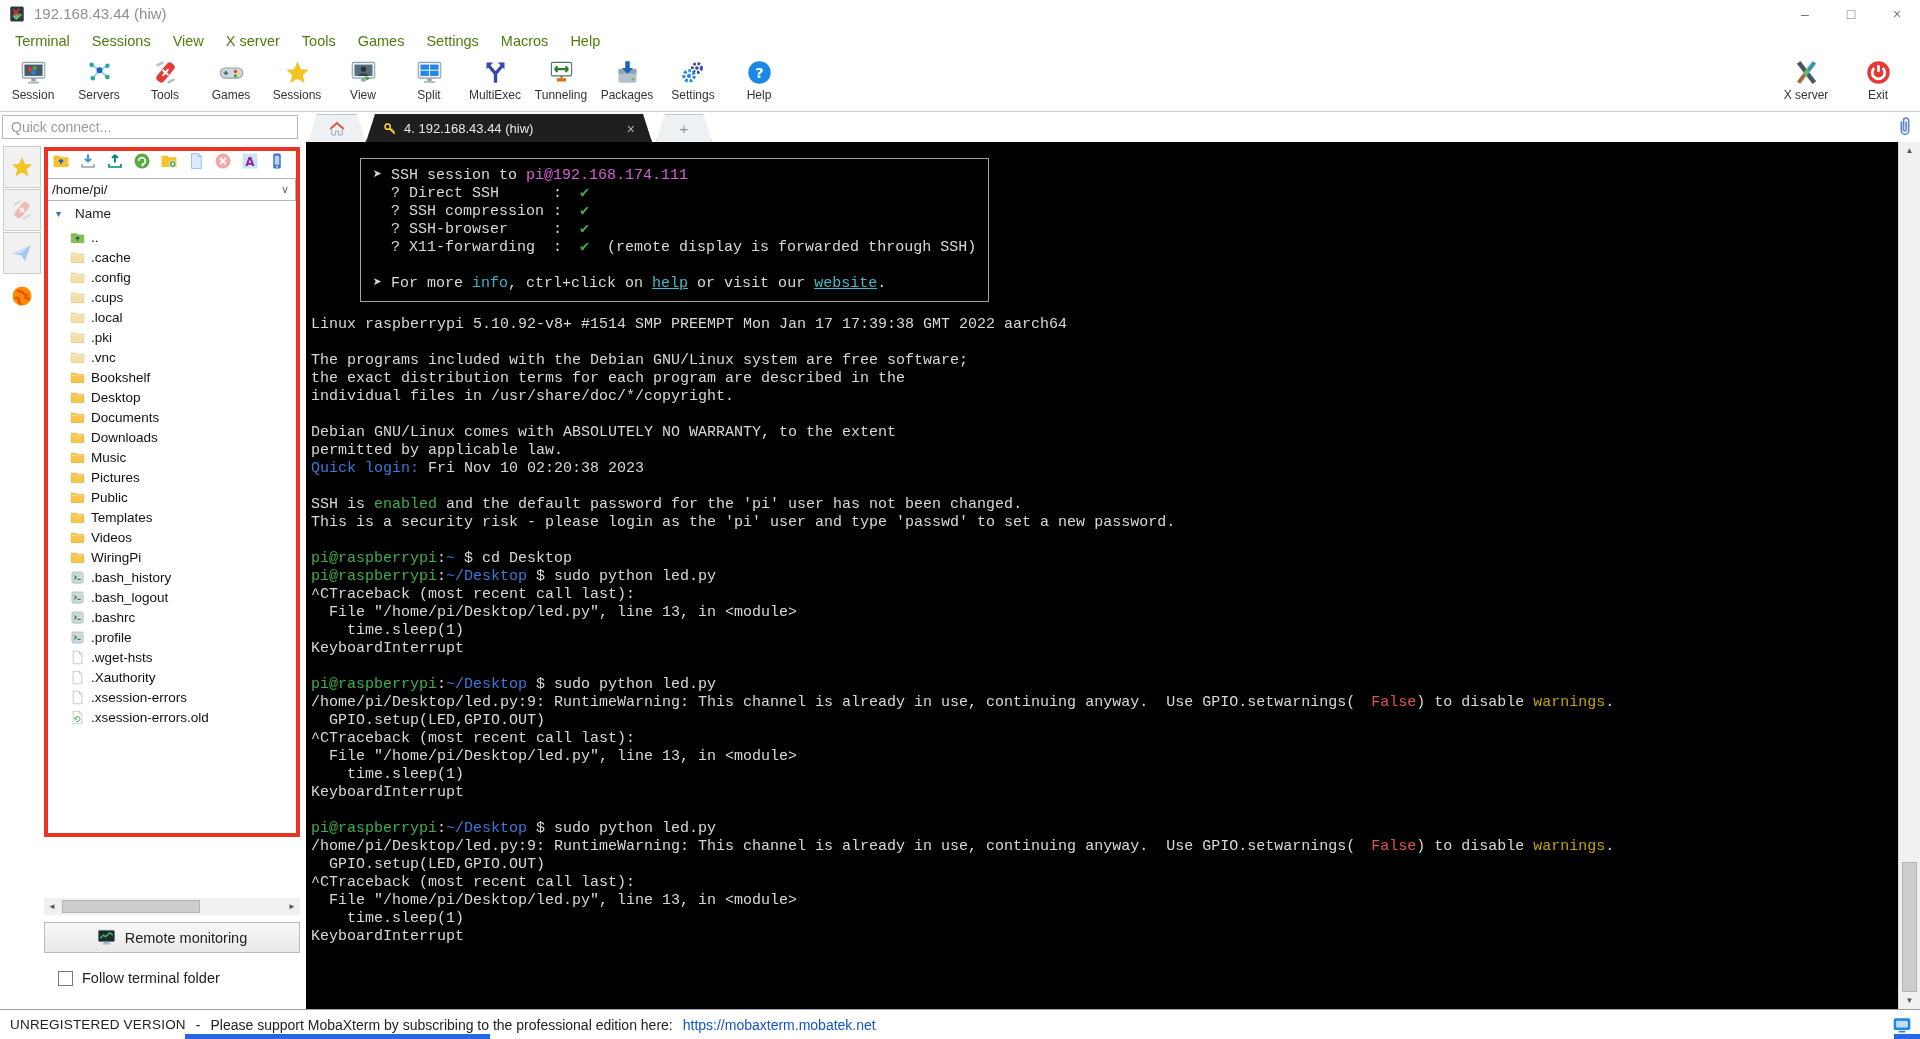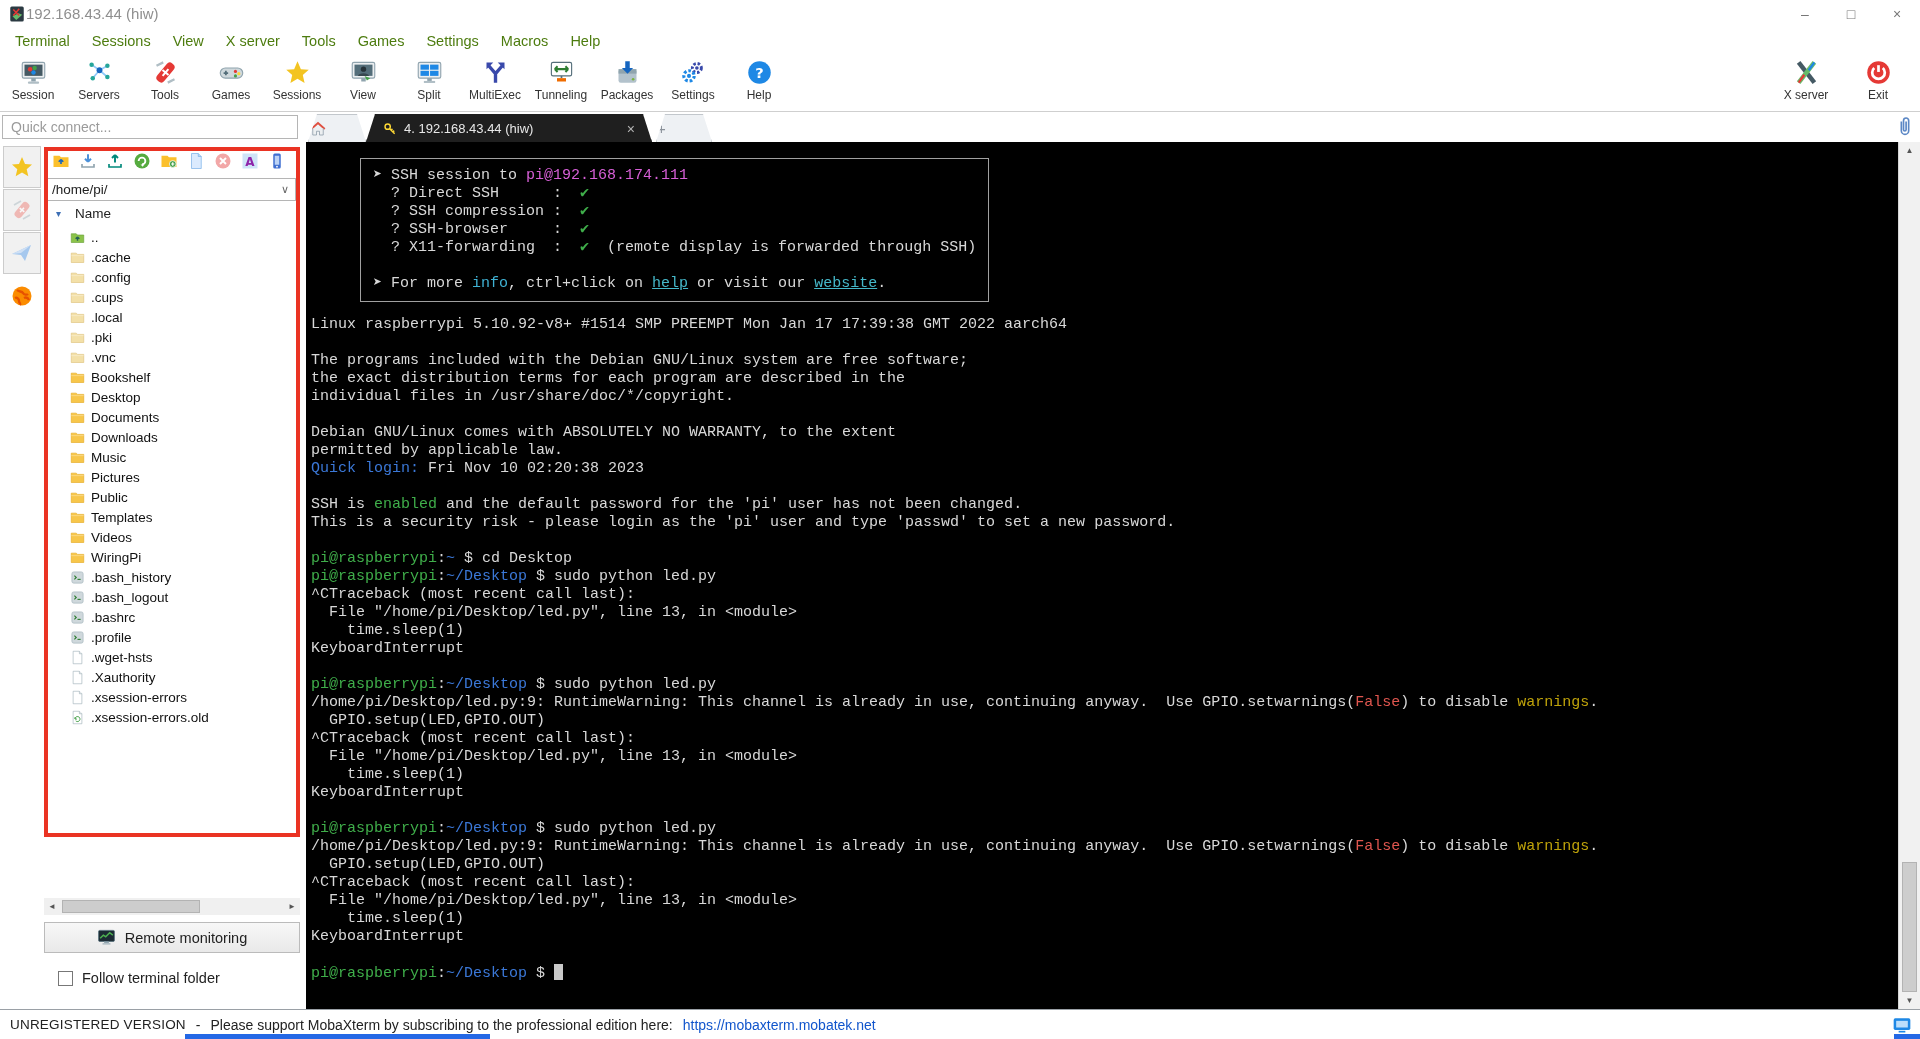--- a/index.html
+++ b/index.html
@@ -1,21 +1,21 @@
 <!DOCTYPE html>
 <html style="--bg: #000000; --fg: #d8d8d8; --green: #3fae4a; --blue: #3b78d8; --magenta: #d65fd6; --cyan: #3fb2d4; --red: #e0564f; --yellow: #bfa30a; --link: #45b8c9; --accent_red_box: #ea3323; --status_link: #1155cc;"><head>
 <meta charset="utf-8">
 <style>
   * { box-sizing: border-box; margin:0; padding:0; }
   html,body { width:1920px; height:1039px; overflow:hidden; background:#fff;
     font-family:"Liberation Sans", sans-serif; }
   .app { position:relative; width:1920px; height:1039px; background:#fff; }
 
   
-  .titlebar { height:27px; display:flex; align-items:center; padding-left:8px; gap:0; }
+  .titlebar { height:27px; display:flex; align-items:center; padding-left:8px; gap:8px; }
   .titlebar .logo { width:18px; height:18px; }
   .titlebar .title { font-size:15px; color:#8f8f8f; }
   .win-controls { position:absolute; top:0; right:0; height:27px; display:flex; }
   .win-btn { width:46px; height:27px; display:flex; align-items:center; justify-content:center;
     font-size:14px; color:#777; }
 
   
   .menubar { height:28px; display:flex; align-items:center; padding-left:4px; }
   .menu-item { padding:0 11px; font-size:14.5px; color:#4d7c0f; }
 
@@ -28,21 +28,21 @@
   .tb-right .tb-item { width:72px; }
   .icon svg { width:100%; height:100%; display:block; }
 
   
   .tabband { height:30px; display:flex; position:relative; background:#fff; }
   .qc-wrap { width:300px; padding:3px 2px 0 2px; }
   .qc-input { width:296px; height:24px; border:1px solid #b5b5b5; font-size:14px; padding-left:8px;
     color:#333; font-family:"Liberation Sans",sans-serif; }
   .qc-input::placeholder { color:#9b9b9b; }
   .tabs { display:flex; align-items:flex-end; margin-left:8px; flex:1; background:#fff; }
-  .tab { height:28px; display:flex; align-items:center; justify-content:flex-start;
+  .tab { height:28px; display:flex; align-items:center; justify-content:center;
     background:#eef1f4; border:1px solid #c2c7cc; border-bottom:none;
     clip-path:polygon(9px 0, calc(100% - 9px) 0, 100% 100%, 0 100%); }
   .tab-home { width:58px; }
   .tab-home .icon { width:18px; height:18px; }
   .tab-active { width:286px; background:#1f1f1f; border-color:#1f1f1f; color:#e8e8e8;
     gap:7px; padding:0 16px; }
   .tab-active .icon { width:14px; height:14px; flex:0 0 auto; }
   .tab-label { font-size:13px; white-space:nowrap; overflow:hidden; }
   .tab-close { margin-left:auto; color:#b5b5b5; font-size:14px; }
   .tab-plus { width:56px; margin-left:4px; color:#8a9199; font-size:15px; }
@@ -90,21 +90,21 @@
     background:var(--bg,#000); color:var(--fg,#d8d8d8);
     font-family:Liberation Mono, monospace; font-size:15px; line-height:18px;
     padding:12px 0 0 5px; overflow:hidden; }
   .banner-box { display:inline-block; border:1px solid #a0a0a0; padding:8px 12px; margin-left:49px; margin-top:4px; }
   .term-lines { margin-top:14px; }
   .term-line { white-space:pre; height:18px; }
   .c-green   { color:var(--green,#3fae4a); }
   .c-blue    { color:var(--blue,#3b78d8); }
   .c-magenta { color:var(--magenta,#d65fd6); }
   .c-cyan    { color:var(--cyan,#3fb2d4); }
-  .c-red     { color:var(--red,#e0564f); }
+  .c-red     { color:var(--red,#e0564f);margin-left:16px; }
   .c-yellow  { color:var(--yellow,#bfa30a); }
   .c-link    { color:var(--link,#45b8c9); text-decoration:underline; }
   .cursor-block { display:inline-block; width:9px; height:16px; background:#c9c9c9; vertical-align:-3px; }
 
   .termscroll { position:absolute; left:1898px; top:0; width:22px; height:867px; background:#f1f1f1;
     border-left:1px solid #d5d5d5; }
   .ts-arrow { height:17px; display:flex; align-items:center; justify-content:center;
     font-size:8px; color:#555; }
   .ts-down { position:absolute; bottom:0; width:100%; }
   .ts-thumb { position:absolute; bottom:17px; left:3px; width:15px; height:130px;
@@ -754,21 +754,20 @@
           <div class="term-line"><span>KeyboardInterrupt</span></div>
           <div class="term-line"><span> </span></div>
           <div class="term-line"><span class="c-green">pi@raspberrypi</span><span>:</span><span class="c-blue">~/Desktop</span><span> $ </span><span>sudo python led.py</span></div>
           <div class="term-line"><span>/home/pi/Desktop/led.py:9: RuntimeWarning: This channel is already in use, continuing anyway.  Use GPIO.setwarnings(</span><span class="c-red">False</span><span>) to disable </span><span class="c-yellow">warnings</span><span>.</span></div>
           <div class="term-line"><span>  GPIO.setup(LED,GPIO.OUT)</span></div>
           <div class="term-line"><span>^CTraceback (most recent call last):</span></div>
           <div class="term-line"><span>  File "/home/pi/Desktop/led.py", line 13, in &lt;module&gt;</span></div>
           <div class="term-line"><span>    time.sleep(1)</span></div>
           <div class="term-line"><span>KeyboardInterrupt</span></div>
           <div class="term-line"><span> </span></div>
-          <div class="term-line"><span class="c-green">pi@raspberrypi</span><span>:</span><span class="c-blue">~/Desktop</span><span> $ </span><span class="cursor-block"></span></div>
         </div>
     </div>
 
     <div class="termscroll">
       <div class="ts-arrow">▲</div>
       <div class="ts-thumb"></div>
       <div class="ts-arrow ts-down">▼</div>
     </div>
   </div>
 

